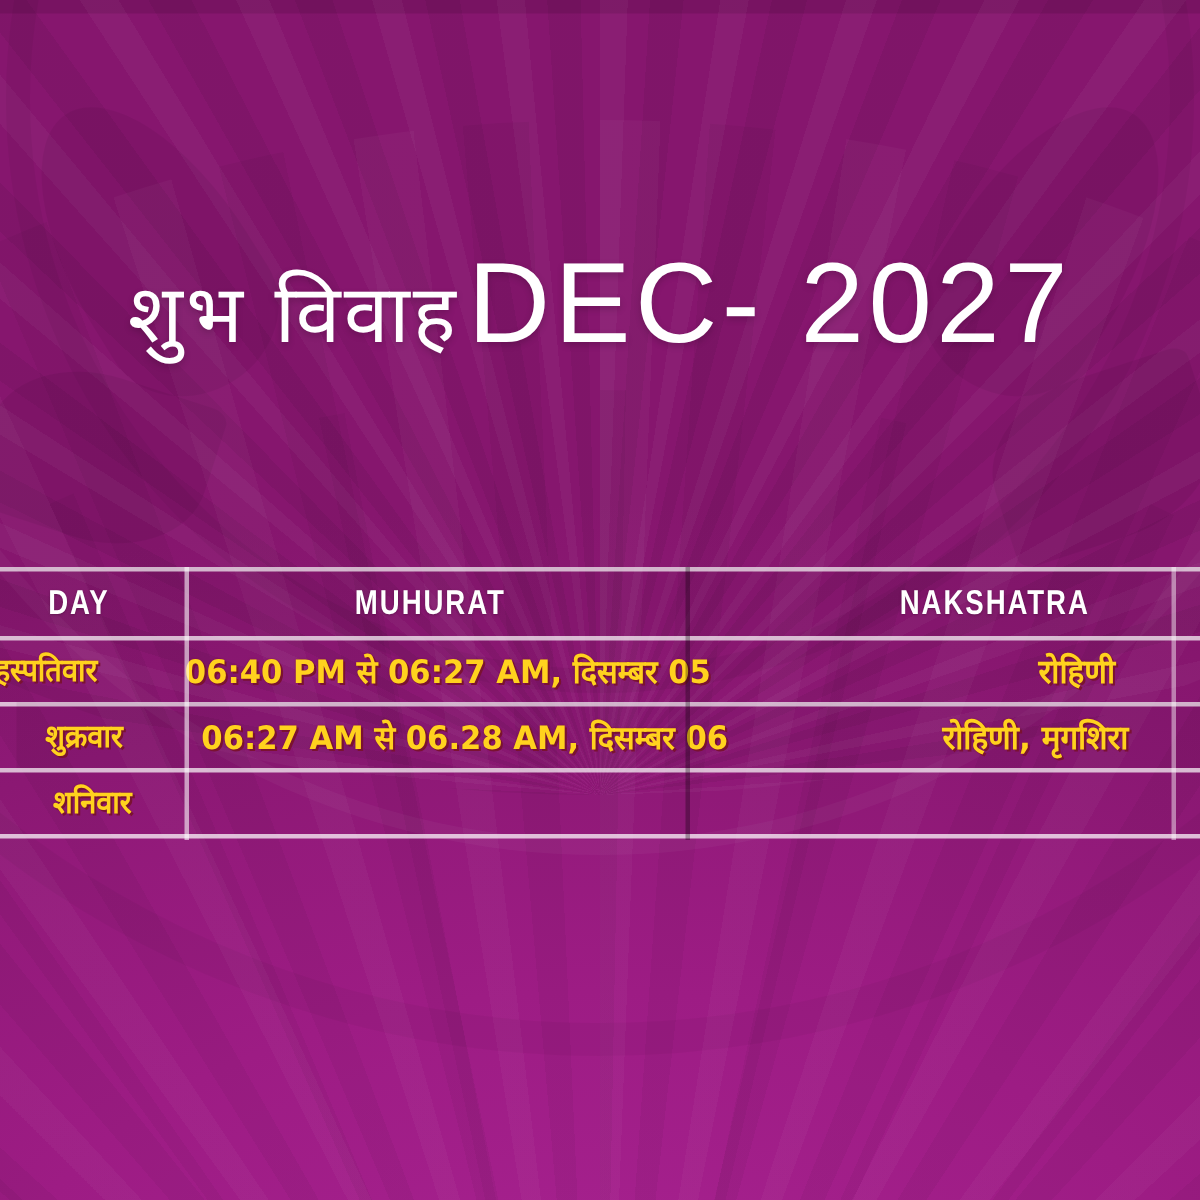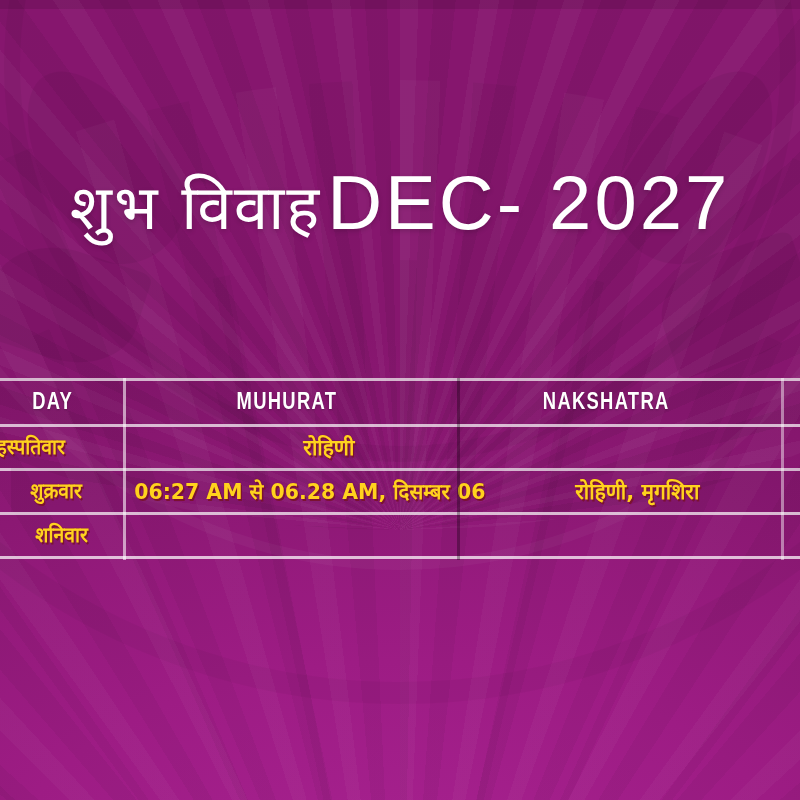--- a/index.html
+++ b/index.html
@@ -79,21 +79,21 @@
   }
   .title{
     color:#FFFFFF;
     font-family:"Liberation Sans","DejaVu Sans",sans-serif;
     font-size:76px;line-height:1;font-weight:400;
     letter-spacing:1px;
     text-shadow:0 2px 5px rgba(0,0,0,0.18);
   }
   .title .hi{
     font-family:"DejaVu Sans",sans-serif;
-    font-size:62px;letter-spacing:2px;margin-right:6px;
+    font-size:54px;letter-spacing:2px;margin-right:6px;
   }
   .title .en{letter-spacing:3px;}
 
   
   #table{
     position:absolute;left:0;top:378px;width:800px;
     border-collapse:collapse;
   }
   #table .hline{
     position:absolute;left:0;width:800px;height:3px;
@@ -107,21 +107,21 @@
   .trow.r1{height:44px;top:46px;background:rgba(0,0,0,0.02);}
   .trow.r2{height:44px;top:90px;background:rgba(0,0,0,0.06);margin-left:11px;}
   .trow.r3{height:44px;top:134px;background:rgba(0,0,0,0.02);}
 
   .cell{
     display:flex;align-items:center;justify-content:center;
     height:100%;box-sizing:border-box;overflow:visible;white-space:nowrap;
   }
   .c-day{width:124px;}
   .c-muh{width:333px;}
-  .c-nak{width:325px;}
+  .c-nak{width:325px;justify-content:flex-end;}
   .c-end{width:18px;}
 
   .hdr-txt{
     color:#FFFFFF;font-size:23px;font-weight:700;letter-spacing:1.6px;
     transform:scaleX(.80);transform-origin:center;
     font-family:"Liberation Sans",sans-serif;
     text-shadow:0 1px 2px rgba(0,0,0,0.25);
   }
   .val{
     color:#FFD21E;font-weight:700;
@@ -187,20 +187,23 @@
       <div class="cell c-nak">
         <span class="hdr-txt">NAKSHATRA</span>
       </div>
       <div class="cell c-end"></div>
     </div>
 
     <div class="trow r1">
       <div class="cell c-day">
         <span class="val day">बृहस्पतिवार</span>
       </div>
+      <div class="cell c-muh">
+        <span class="val muh">06:40 PM से 06:27 AM, दिसम्बर 05</span>
+      </div>
       <div class="cell c-nak">
         <span class="val nak">रोहिणी</span>
       </div>
       <div class="cell c-end"></div>
     </div>
 
     <div class="trow r2">
       <div class="cell c-day">
         <span class="val day">शुक्रवार</span>
       </div>

